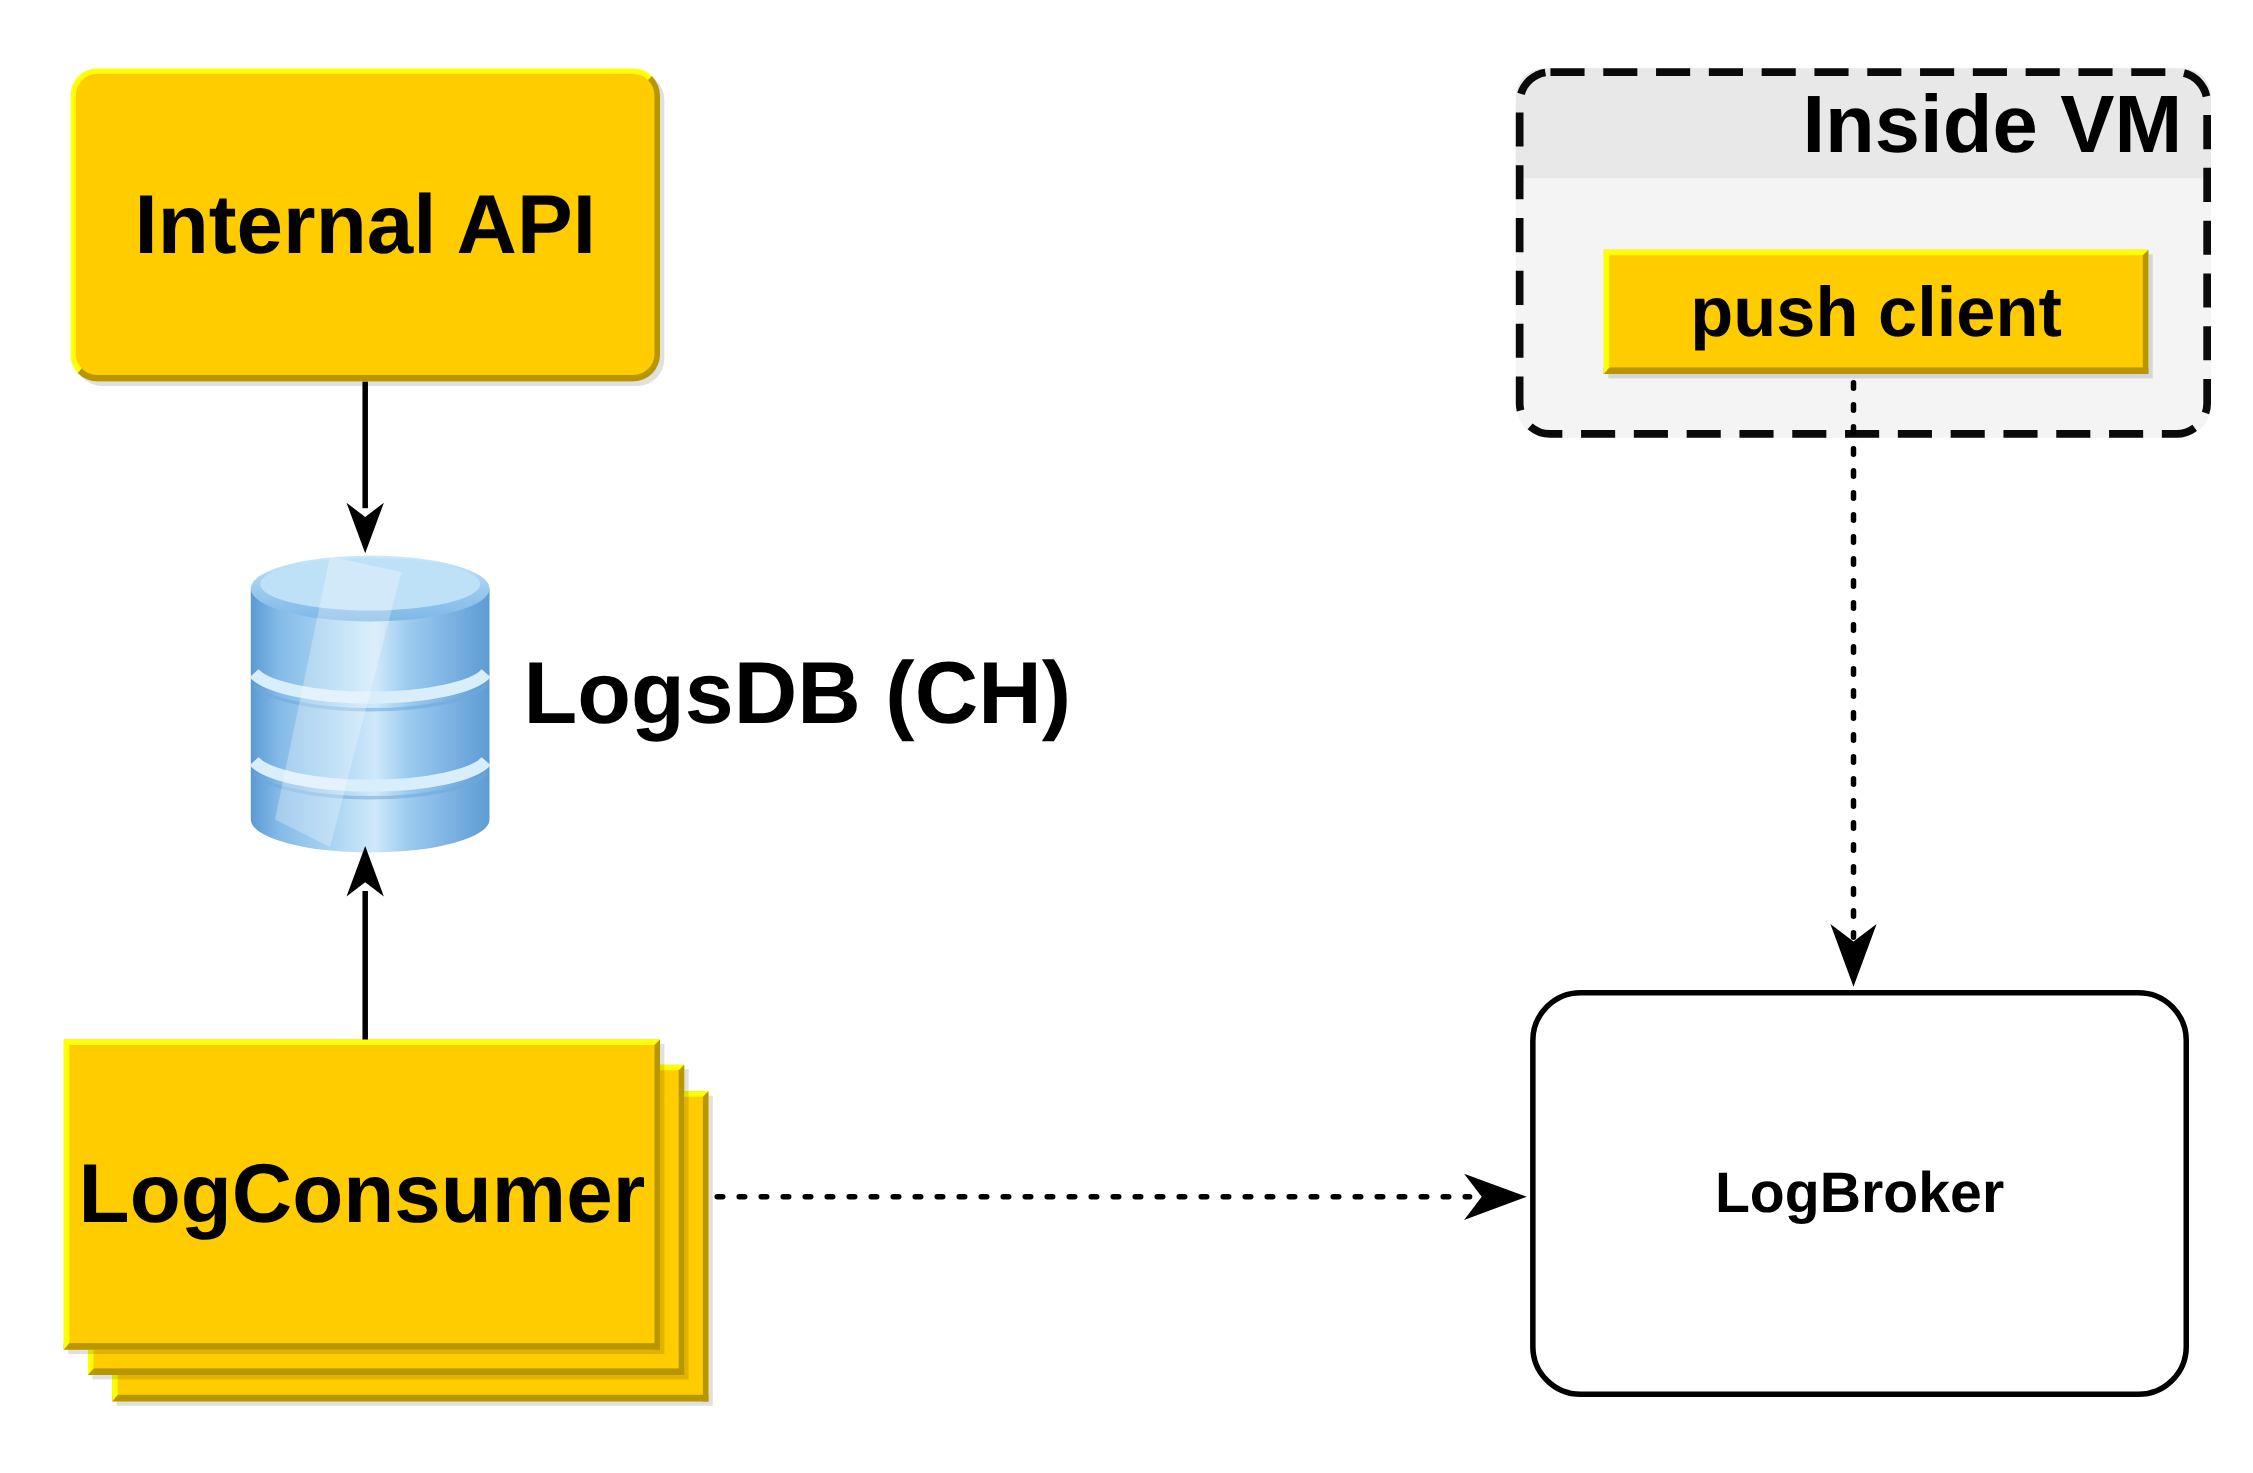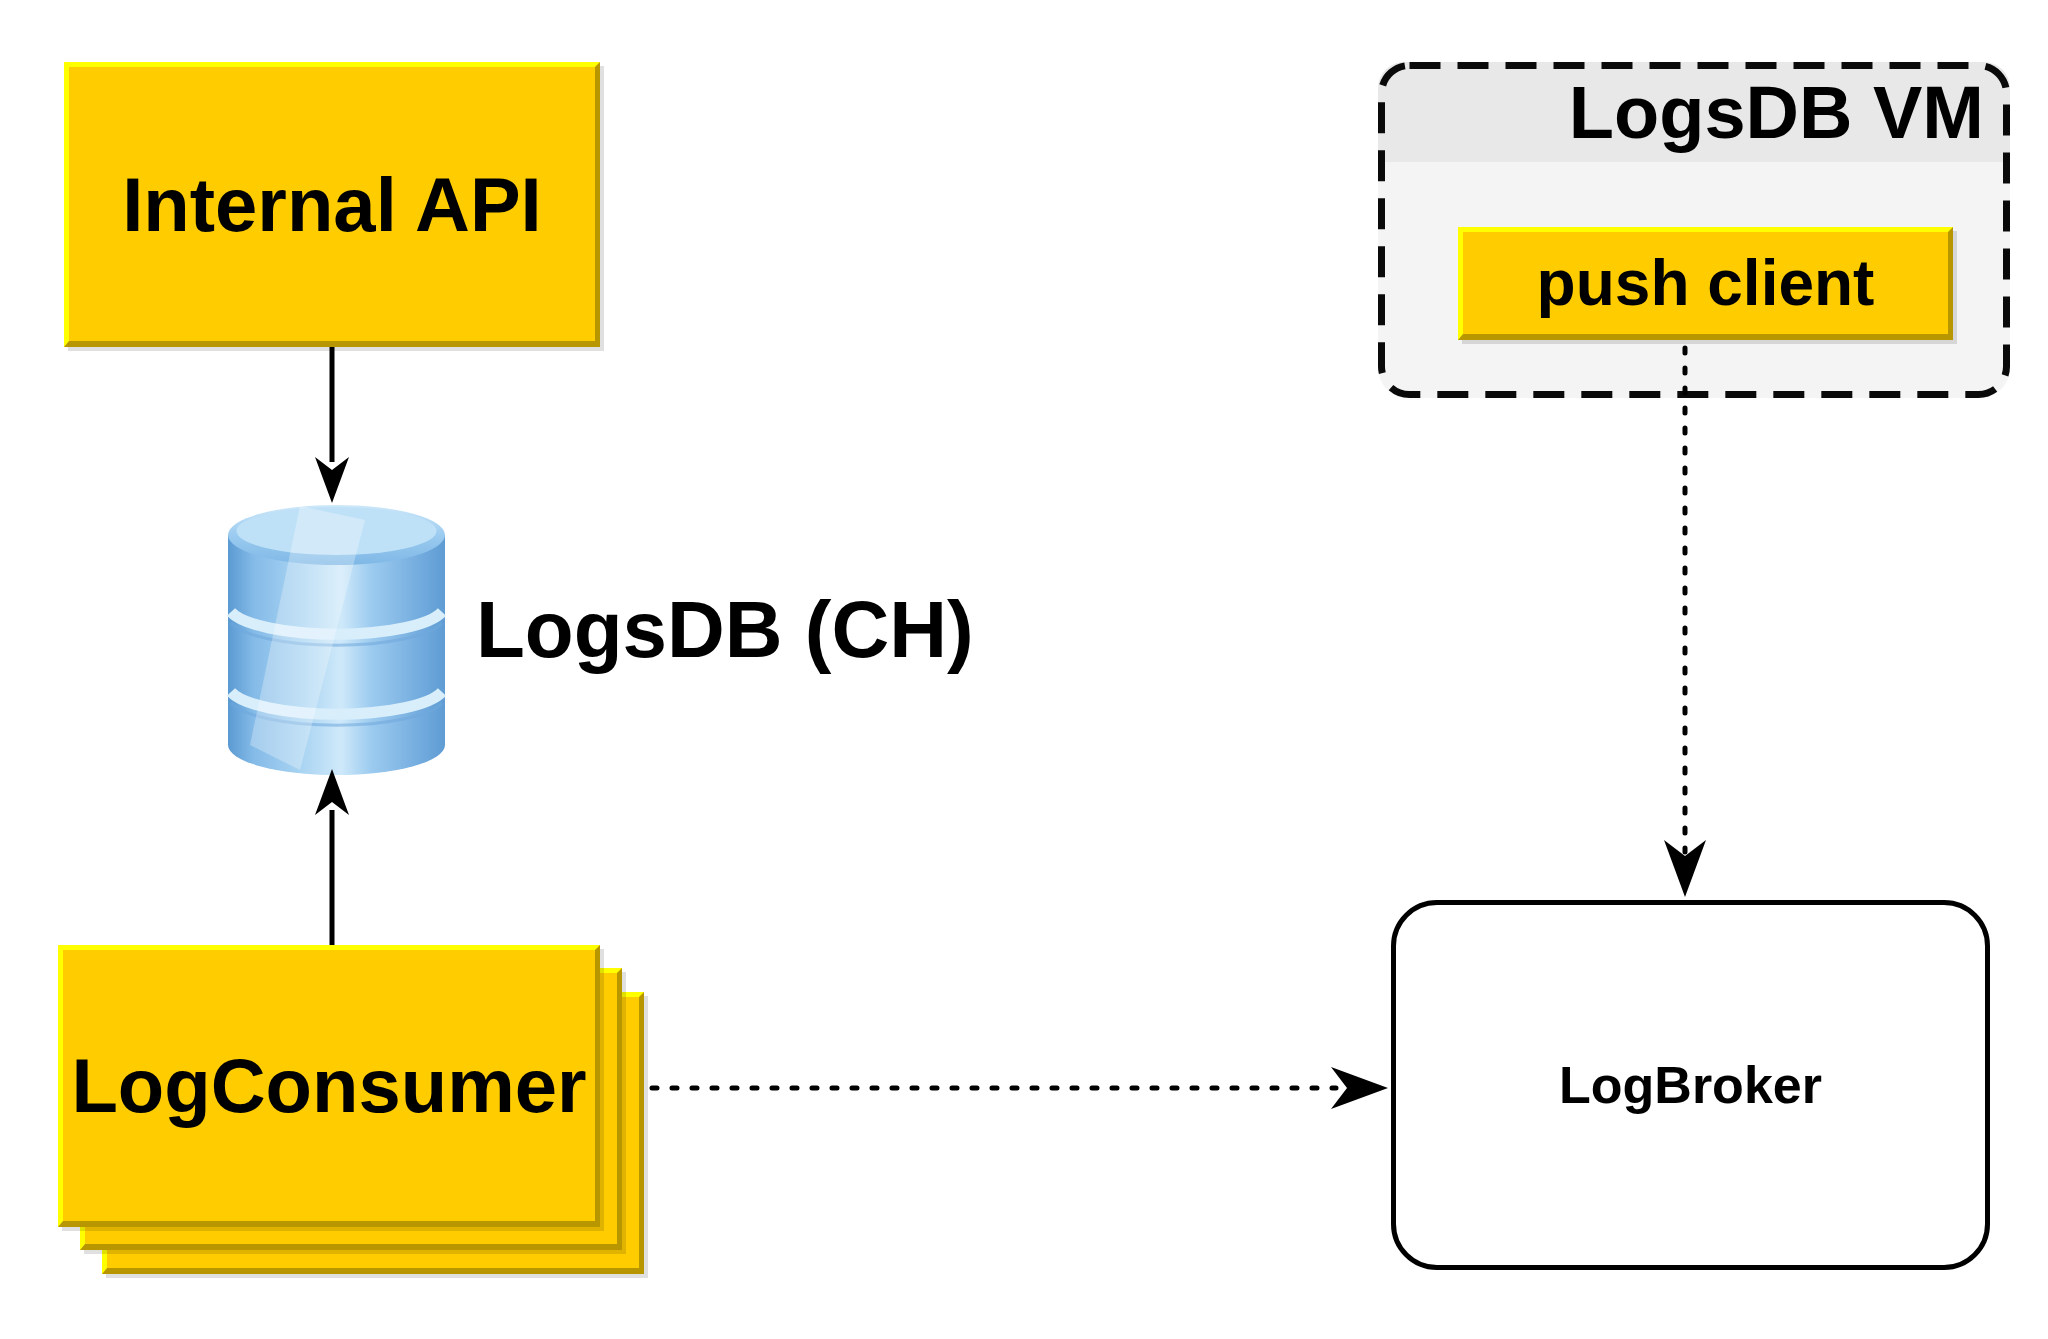--- a/index.html
+++ b/index.html
@@ -31,21 +31,21 @@
     position: absolute;
     inset: 0;
     display: flex;
     align-items: center;
     justify-content: center;
     color: #000;
     font-weight: bold;
     white-space: nowrap;
   }
 
-  .internal-api { left: 64px; top: 62px; width: 536px; height: 285px; }
+  .internal-api { left: 64px; top: 62px; width: 536px; height: 285px; border-radius: 25px; }
   .internal-api .label { font-size: 76px; }
 
   
   .consumer-stack { position: absolute; left: 58px; top: 945px; width: 630px; height: 380px; }
   .consumer-layer { position: absolute; width: 542px; height: 282px; }
   .consumer-back  { left: 44px; top: 47px; }
   .consumer-mid   { left: 22px; top: 23px; }
   .consumer-front { left: 0;    top: 0;   }
   .consumer-front .label { font-size: 76px; }
 
@@ -131,21 +131,21 @@
     <div class="ybox consumer-layer consumer-mid"></div>
     <div class="ybox consumer-layer consumer-front">
       <span class="label">LogConsumer</span>
     </div>
   </div>
 
   <div class="db-label">LogsDB (CH)</div>
 
   <div class="vm">
     <div class="vm-header">
-      <span>LogsDB VM</span>
+      <span>Inside VM</span>
     </div>
     <div class="ybox push-client">
       <span class="label">push client</span>
     </div>
   </div>
 
   <div class="logbroker">
     <span>LogBroker</span>
   </div>
 

